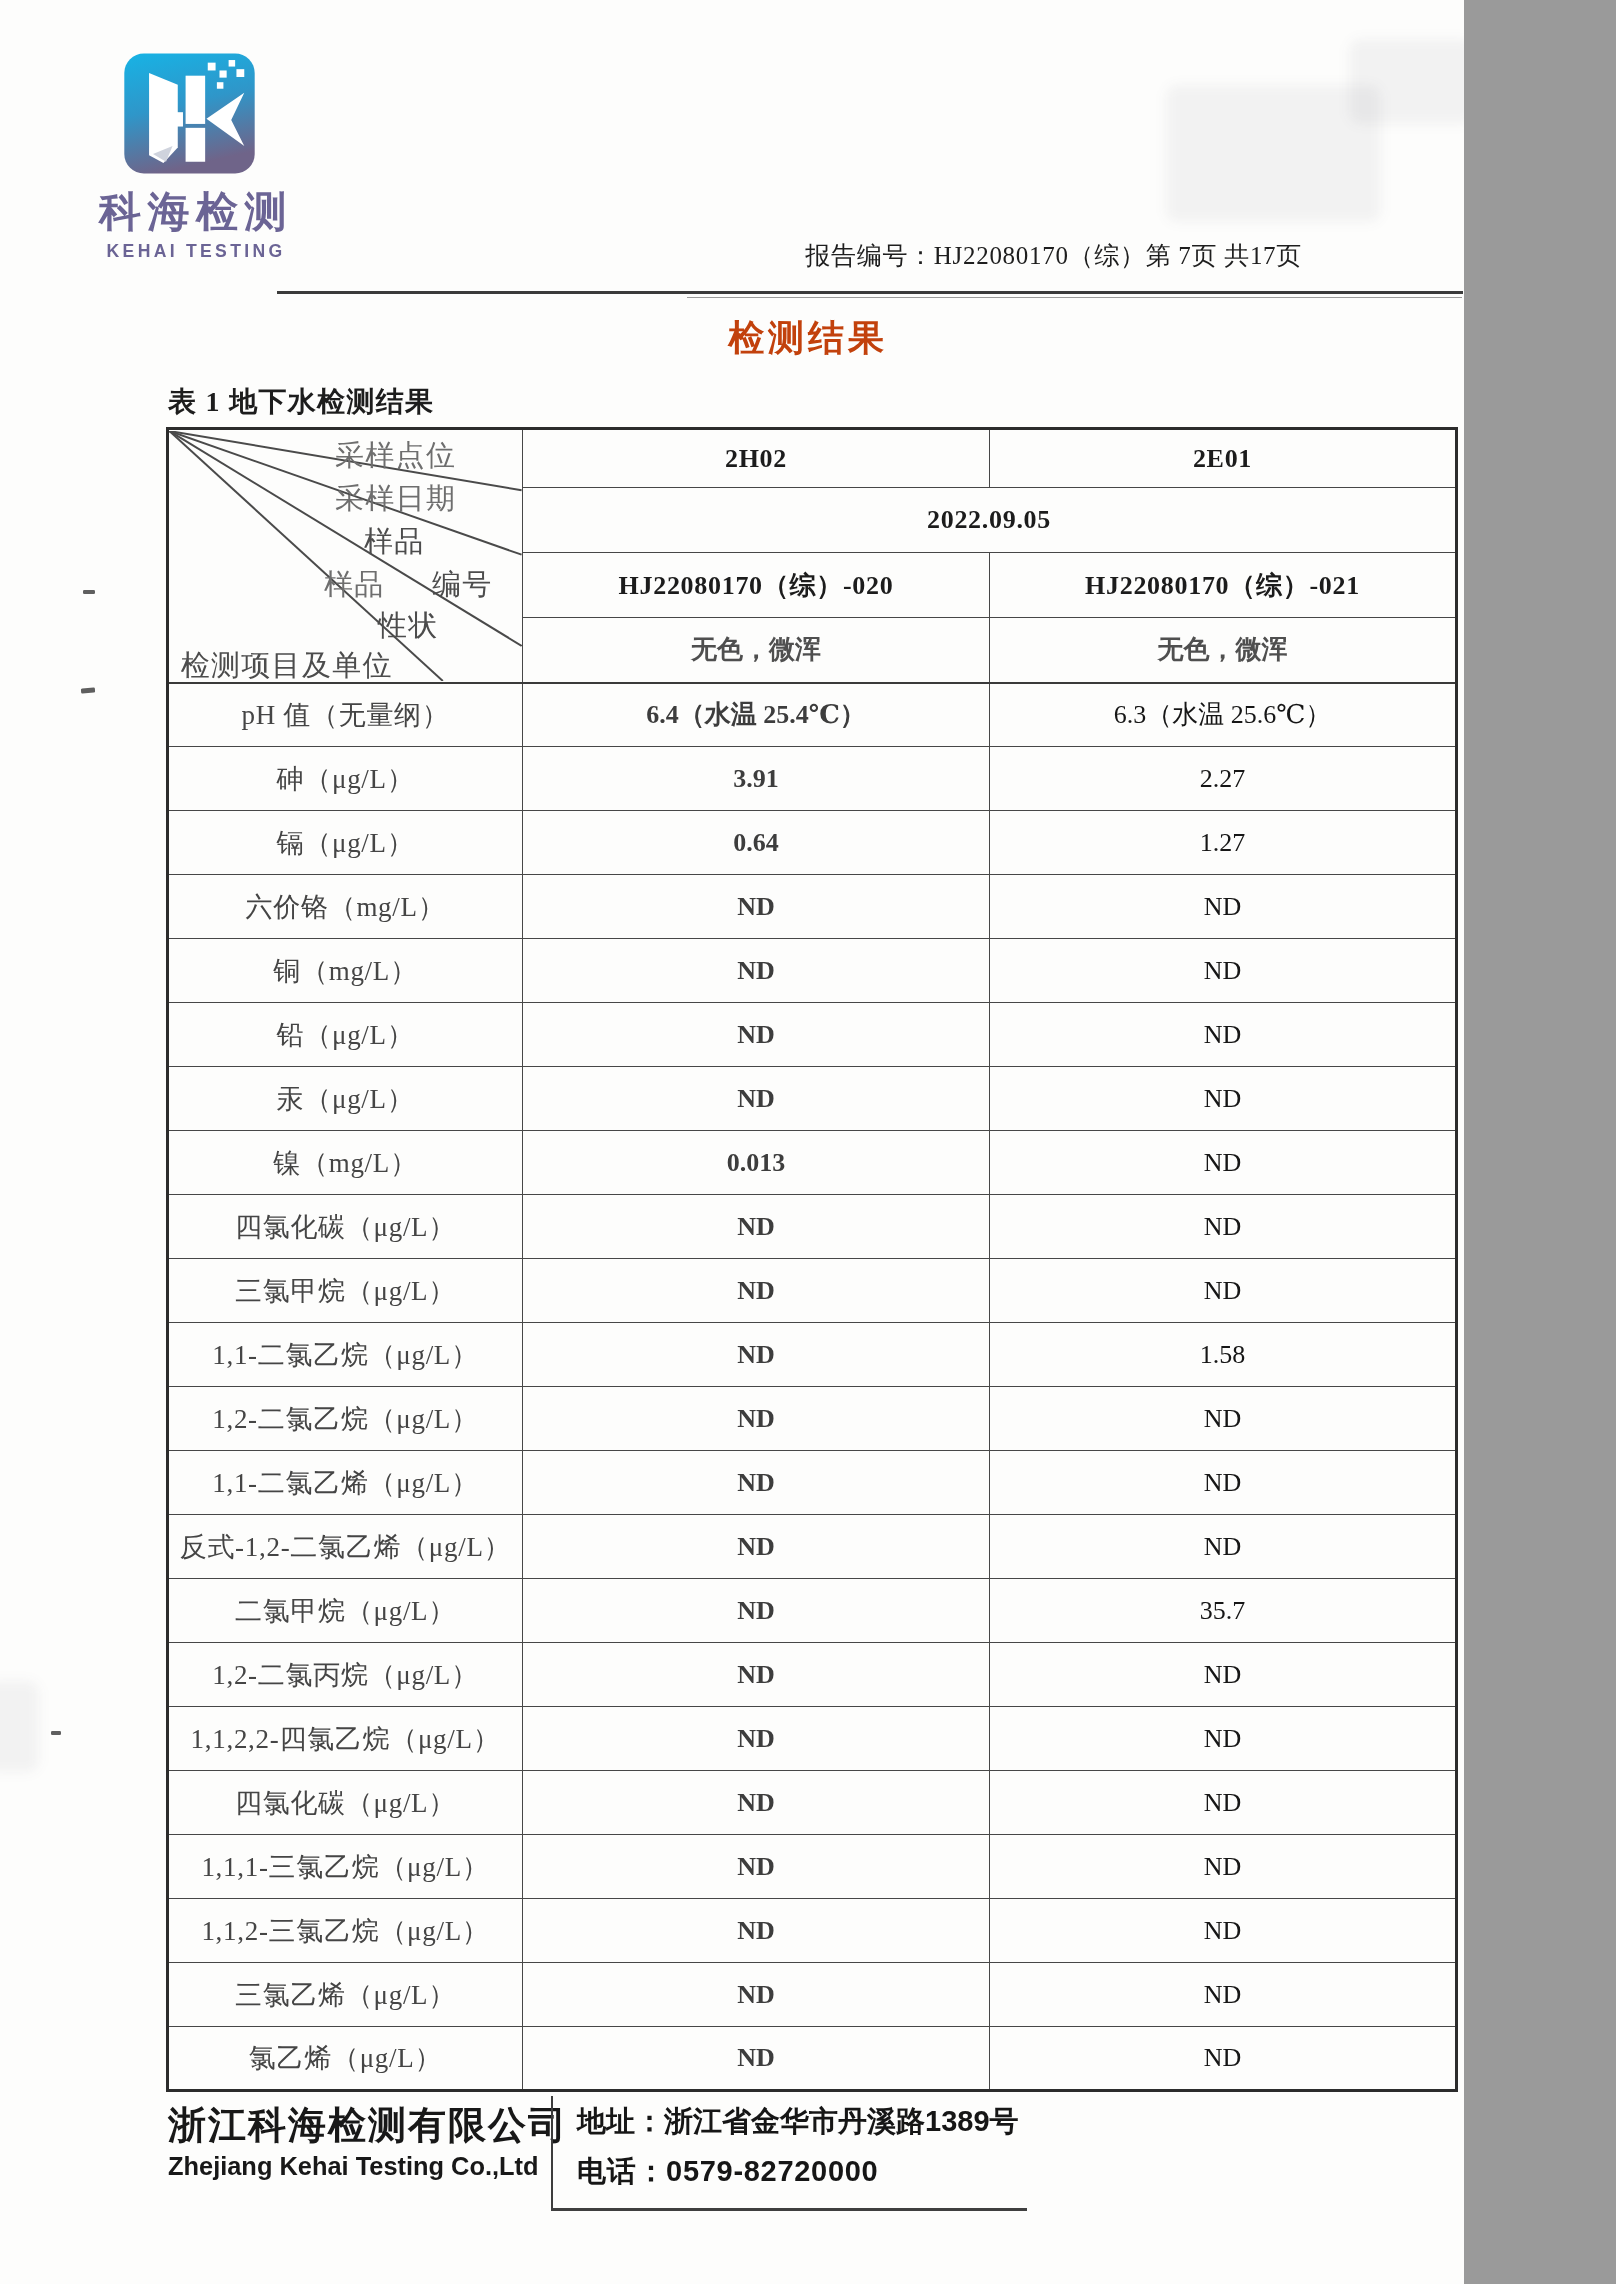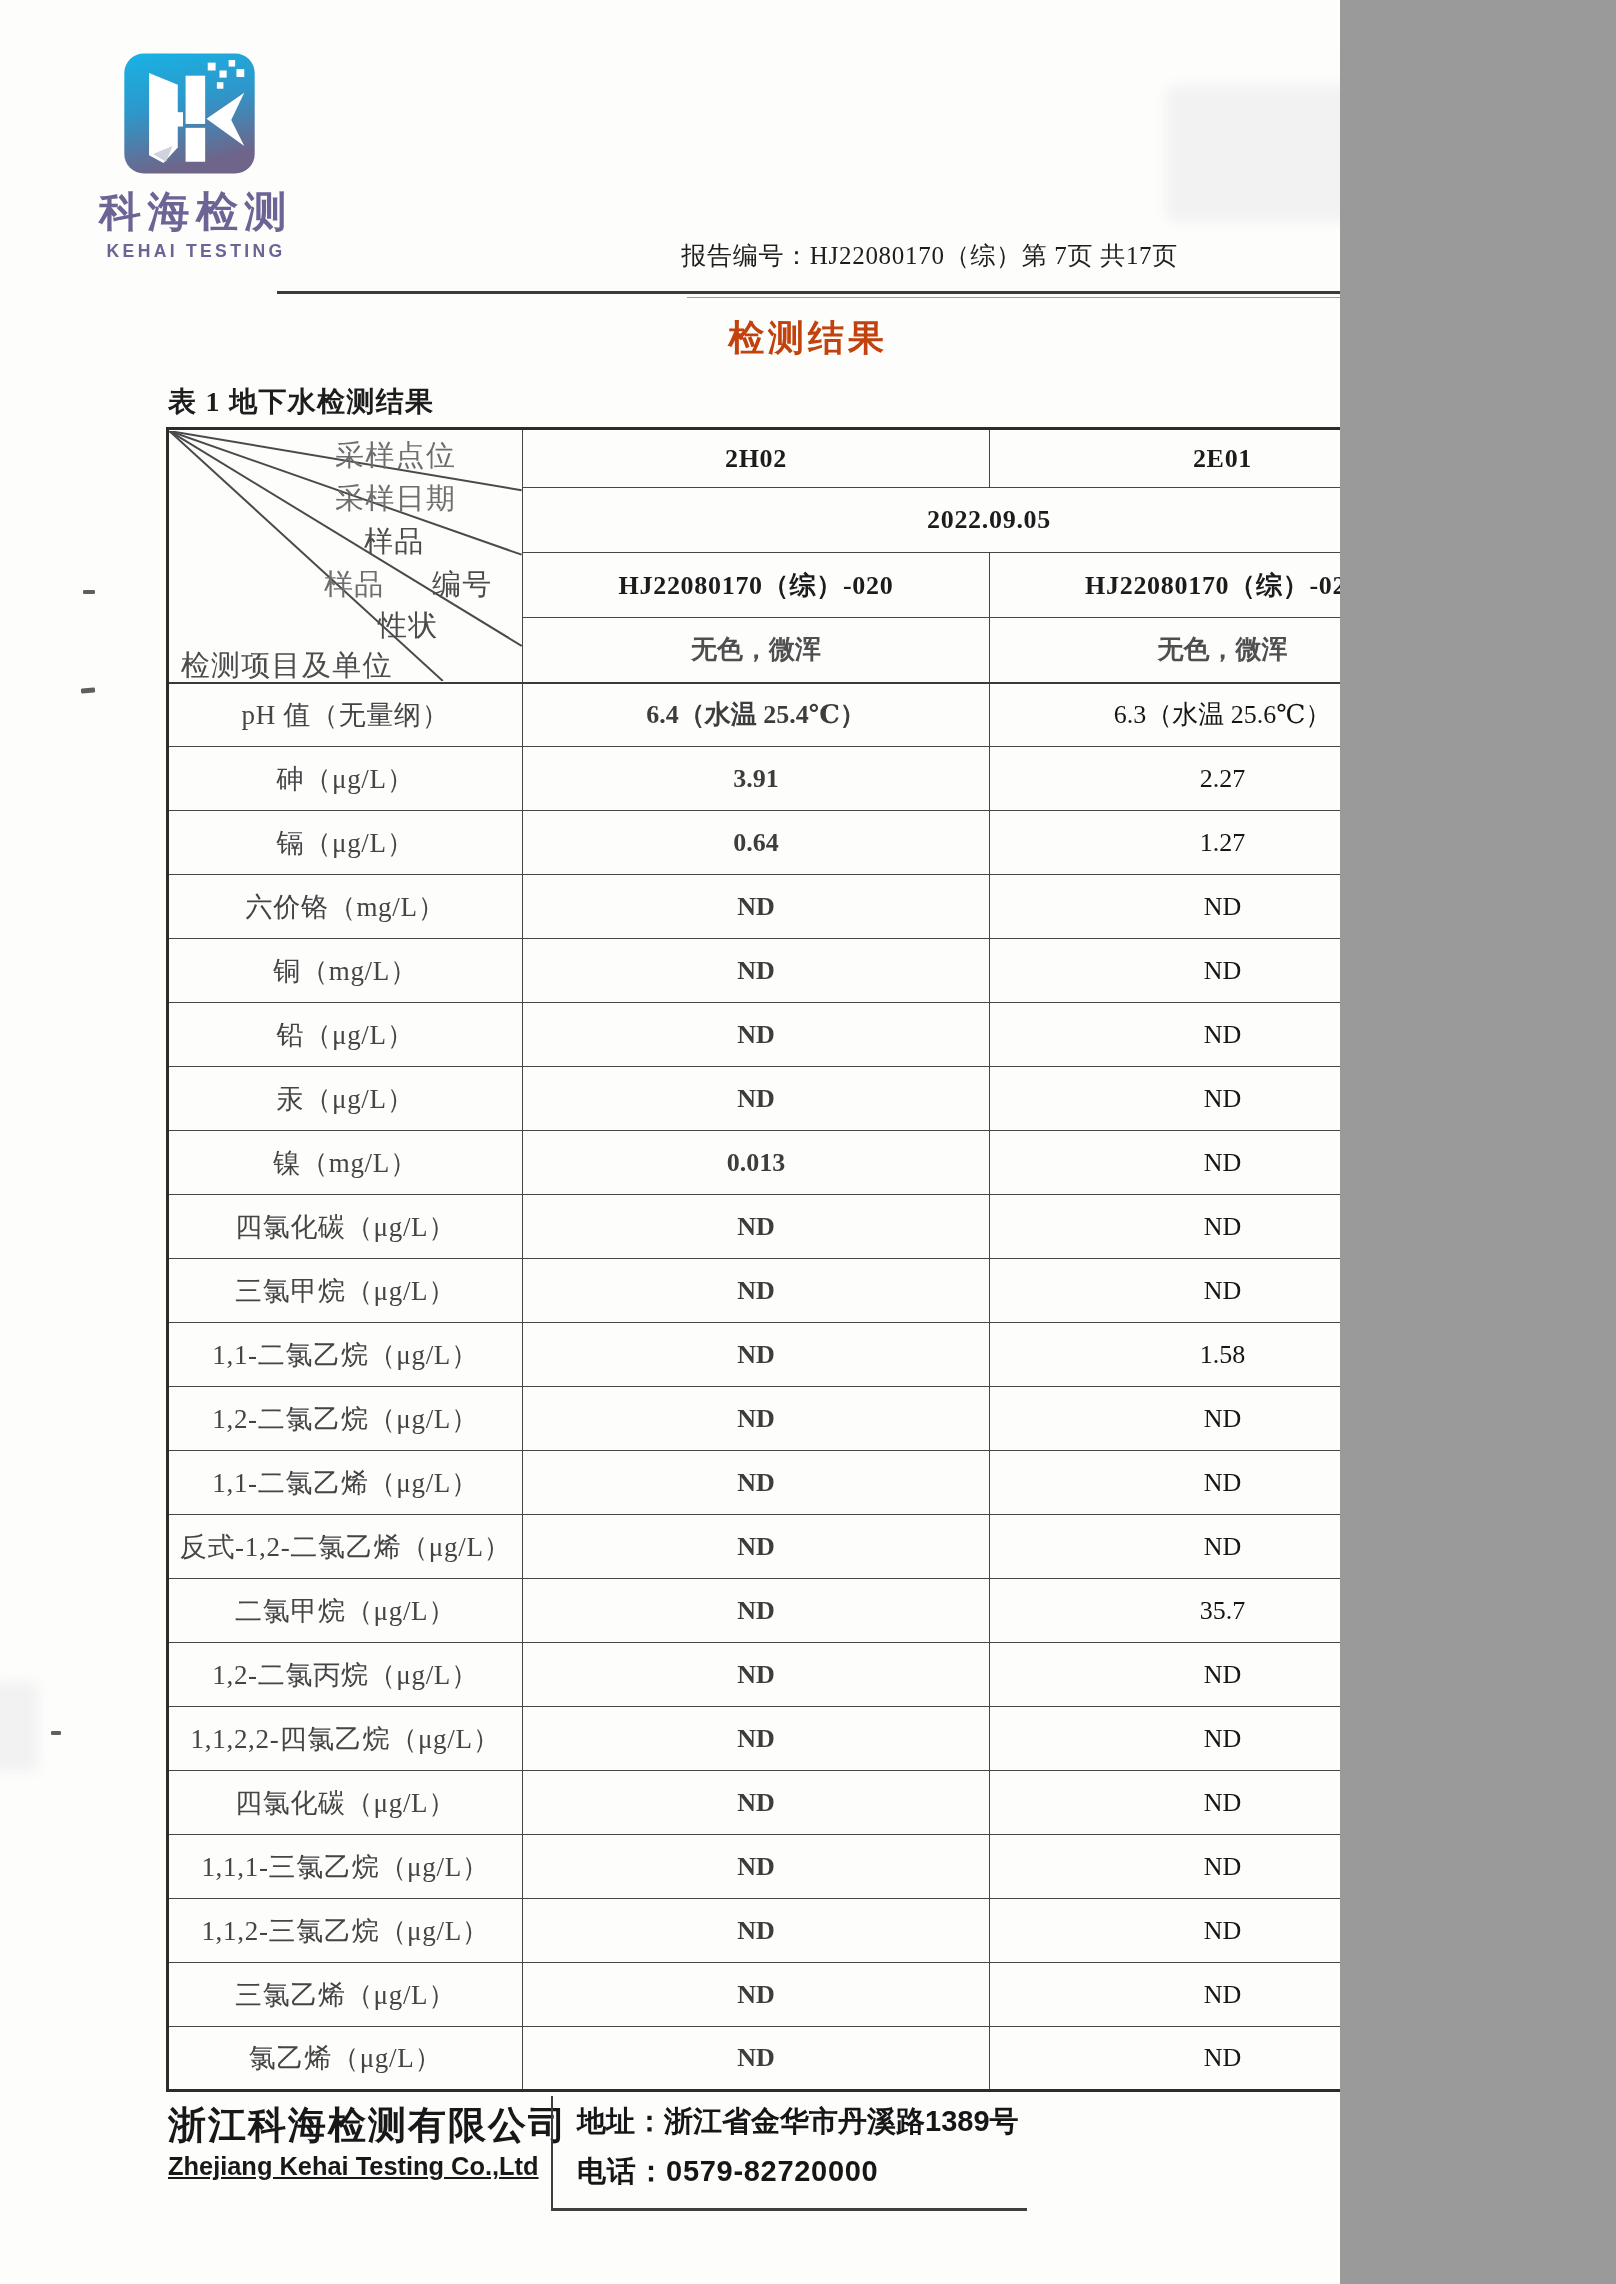--- a/index.html
+++ b/index.html
@@ -1,17 +1,17 @@
 <!DOCTYPE html>
 <html style="font-size:10.4px"><head>
 <meta charset="utf-8">
 <style>
   html,body{margin:0;padding:0;background:#9a9a9a;}
   .page{
-    position:relative; width:1340px; height:2284px; background:#fdfdfc;
+    position:relative; width:1464px; height:2284px; background:#fdfdfc;
     font-family:"Liberation Serif","DejaVu Serif",serif; color:#222;
     overflow:hidden;
   }
   
   .artifact{position:absolute; pointer-events:none;}
   .blob{background:rgba(60,60,70,.055); filter:blur(5.9px); border-radius:11.7px;}
   .dash{background:#5f5f5f; border-radius:1.3px;}
 
   
   .logo-wrap{position:absolute; left:85px; top:52px; width:222px; text-align:center;}
@@ -62,21 +62,21 @@
   .cl-4b{left:263px; top:134px;}
   .cl-5{left:209px; top:175px;}
   .cl-6{left:11.7px; top:215px; font-size:29px;}
 
   
   .footer-company-cn{position:absolute; left:168px; top:2100px;
     font-family:"Liberation Sans","DejaVu Sans",sans-serif;
     font-size:38px; font-weight:700; color:#181818; letter-spacing:2px;}
   .footer-company-en{position:absolute; left:168px; top:2152px;
     font-family:"Liberation Sans","DejaVu Sans",sans-serif;
-    font-size:25.4px; font-weight:700; color:#181818;text-decoration:underline;}
+    font-size:25.4px; font-weight:700; color:#181818;}
   .footer-vline{position:absolute; left:551px; top:2096px; width:2px; height:115px; background:#3d3d3d;}
   .footer-address{position:absolute; left:577px; top:2102px;
     font-family:"Liberation Sans","DejaVu Sans",sans-serif;
     font-size:29px; font-weight:700; color:#161616;}
   .footer-phone{position:absolute; left:577px; top:2152px;
     font-family:"Liberation Sans","DejaVu Sans",sans-serif;
     font-size:29px; font-weight:700; color:#161616; letter-spacing:0.7px;}
   .footer-rule{position:absolute; left:551px; top:2208px; width:476px; height:2.6px; background:#3f3f3f;}
 </style>
 </head>

